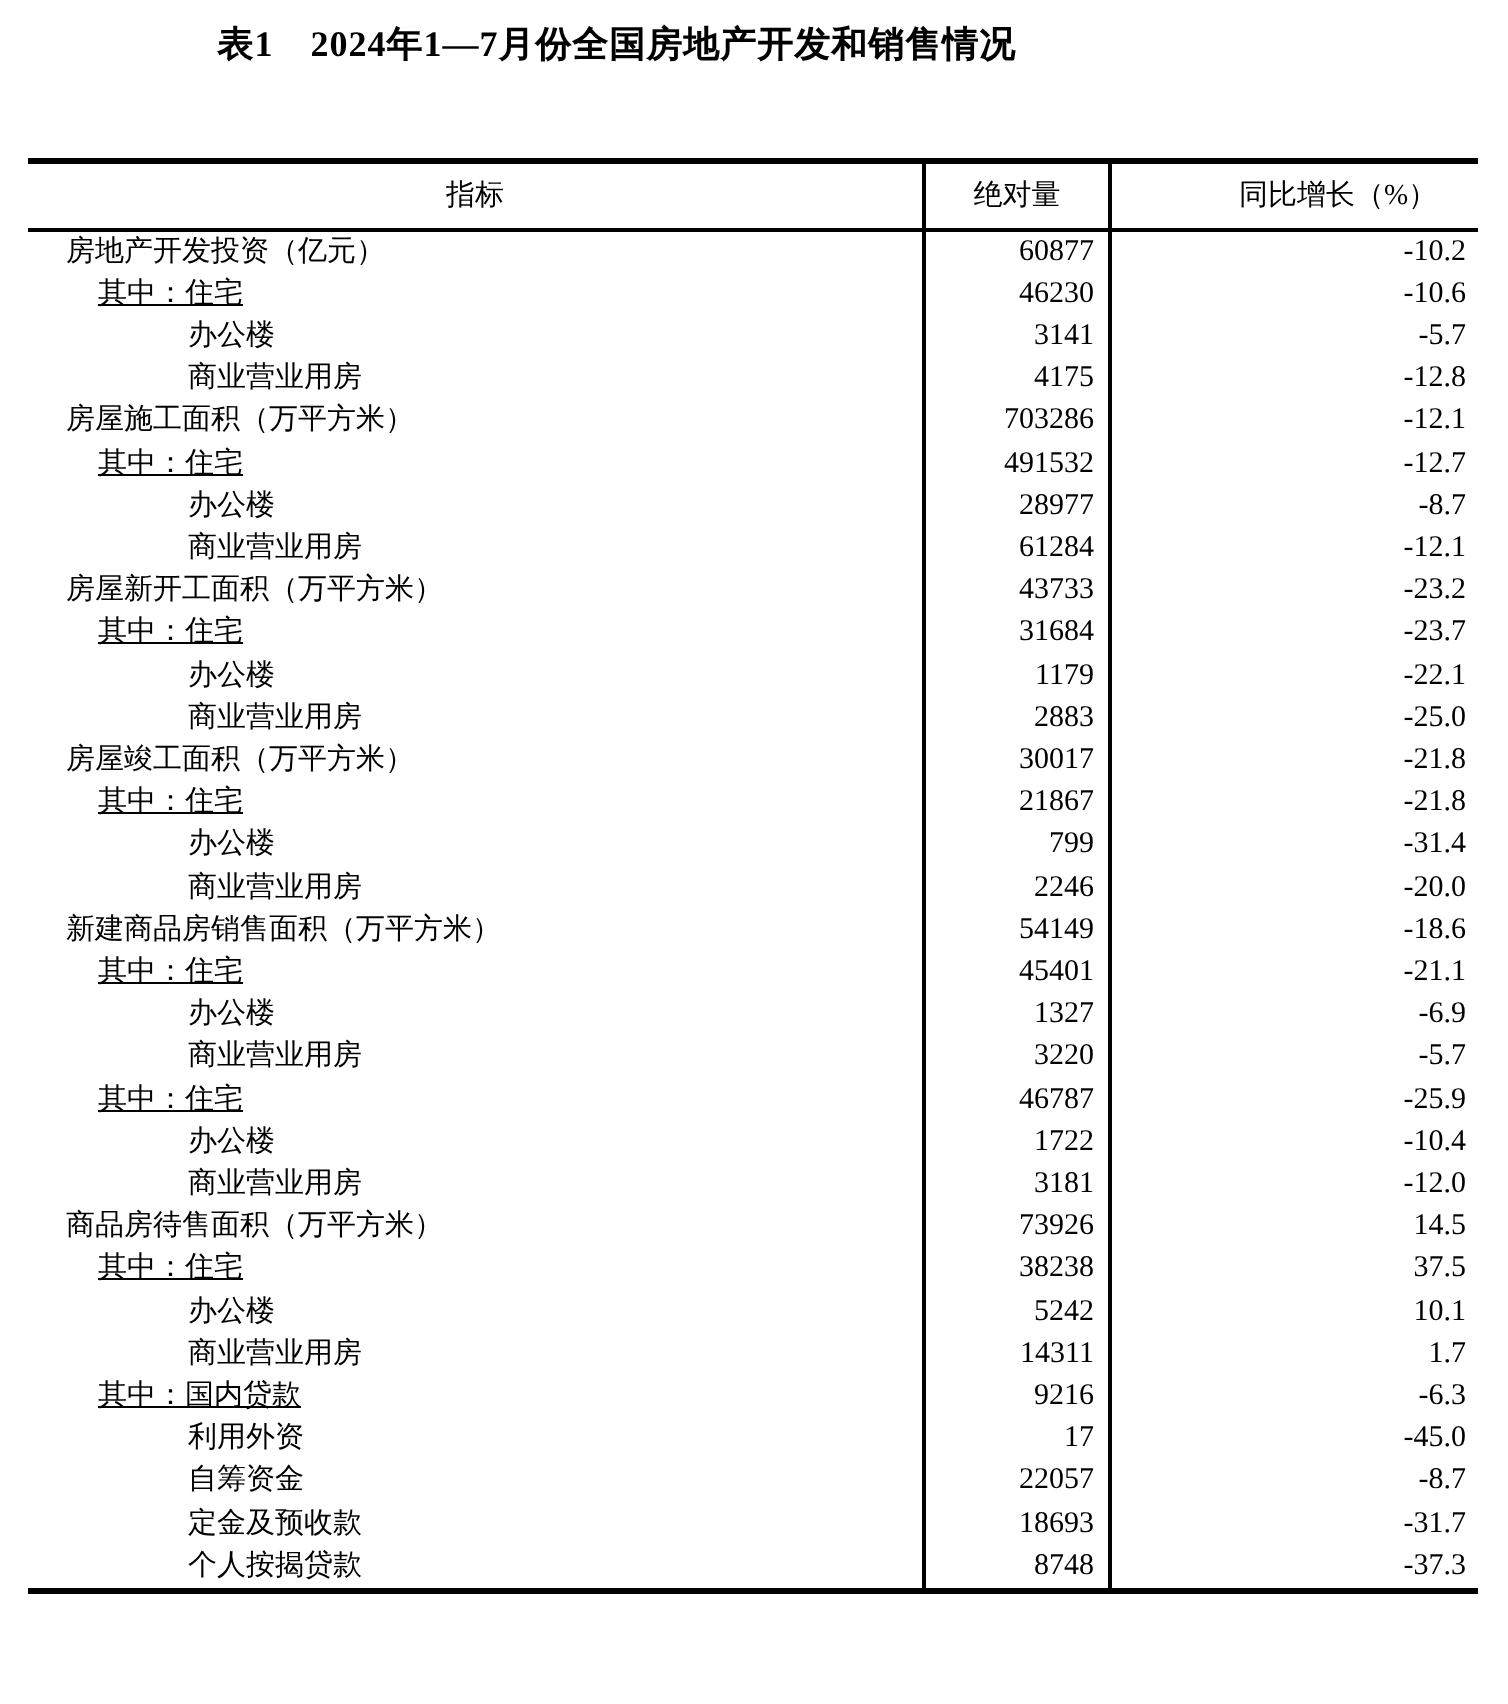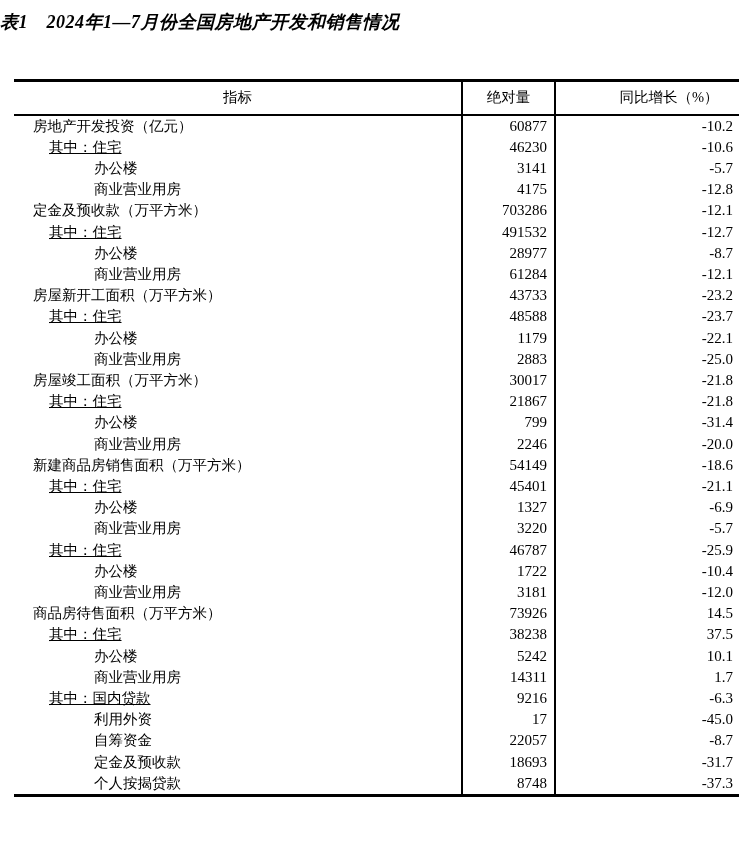--- a/index.html
+++ b/index.html
@@ -14,26 +14,25 @@
     width: 754px;
     height: 852px;
     background: #ffffff;
     overflow: hidden;
   }
   .title {
     position: absolute;
     top: 10px;
     left: 0;
     width: 617px;
-    text-align: left;
+    text-align: center;
     font-size: 18px;
     font-weight: bold;
     letter-spacing: 0.5px;
     white-space: nowrap;
-    font-style: italic;
   }
   table.stats-table {
     position: absolute;
     left: 14px;
     top: 79px;
     width: 725px;
     border-collapse: collapse;
     table-layout: fixed;
     border-top: 3px solid #000;
     border-bottom: 3px solid #000;
@@ -101,21 +100,21 @@
           <td class="c-label indent-3">办公楼</td>
           <td class="c-abs">3141</td>
           <td class="c-growth">-5.7</td>
         </tr>
         <tr>
           <td class="c-label indent-3">商业营业用房</td>
           <td class="c-abs">4175</td>
           <td class="c-growth">-12.8</td>
         </tr>
         <tr>
-          <td class="c-label indent-1">定金及预收款（万平方米）</td>
+          <td class="c-label indent-1">房屋施工面积（万平方米）</td>
           <td class="c-abs">703286</td>
           <td class="c-growth">-12.1</td>
         </tr>
         <tr>
           <td class="c-label indent-2">其中：住宅</td>
           <td class="c-abs">491532</td>
           <td class="c-growth">-12.7</td>
         </tr>
         <tr>
           <td class="c-label indent-3">办公楼</td>
@@ -127,21 +126,21 @@
           <td class="c-abs">61284</td>
           <td class="c-growth">-12.1</td>
         </tr>
         <tr>
           <td class="c-label indent-1">房屋新开工面积（万平方米）</td>
           <td class="c-abs">43733</td>
           <td class="c-growth">-23.2</td>
         </tr>
         <tr>
           <td class="c-label indent-2">其中：住宅</td>
-          <td class="c-abs">48588</td>
+          <td class="c-abs">31684</td>
           <td class="c-growth">-23.7</td>
         </tr>
         <tr>
           <td class="c-label indent-3">办公楼</td>
           <td class="c-abs">1179</td>
           <td class="c-growth">-22.1</td>
         </tr>
         <tr>
           <td class="c-label indent-3">商业营业用房</td>
           <td class="c-abs">2883</td>

